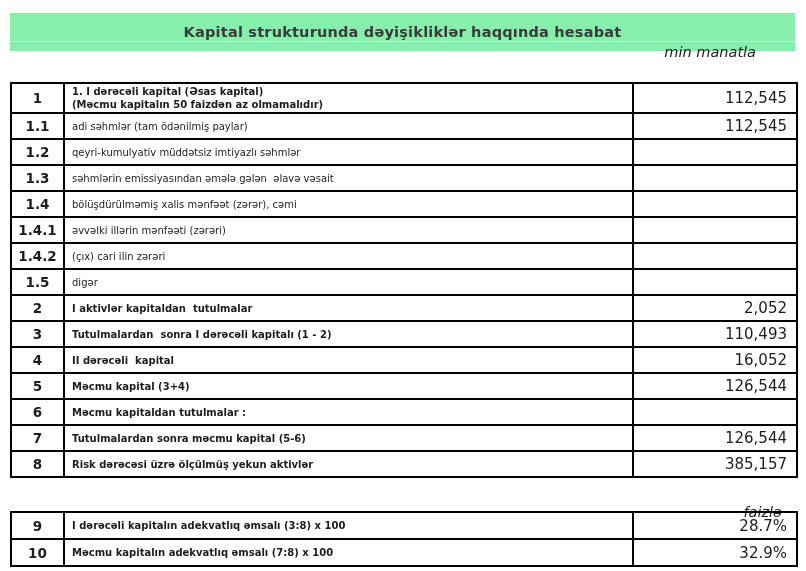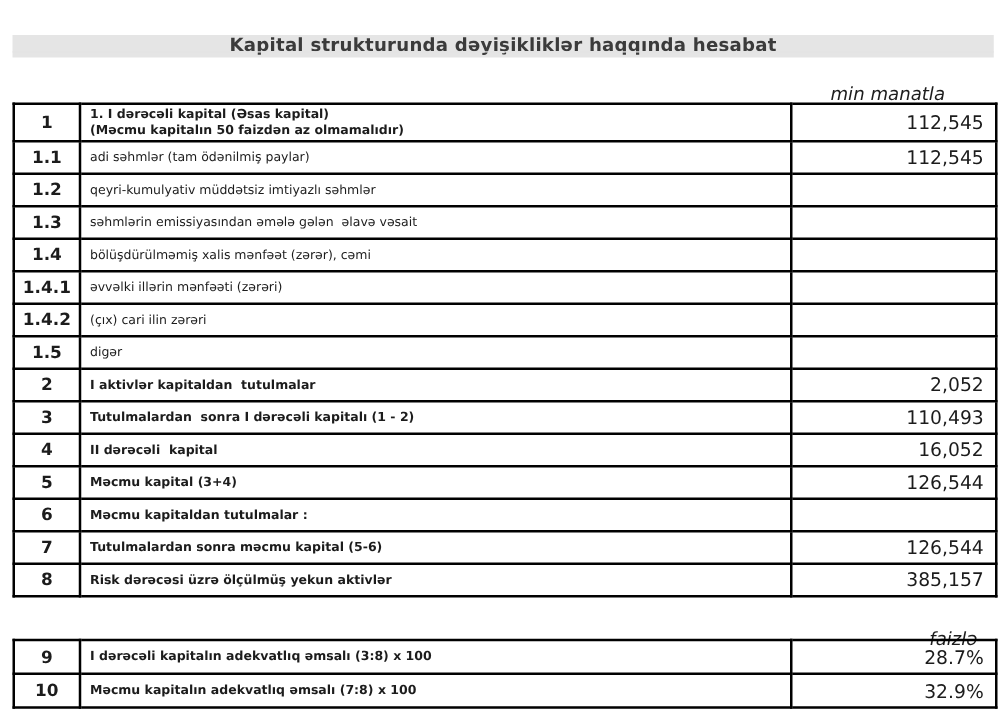--- a/index.html
+++ b/index.html
@@ -7,23 +7,23 @@
     position: relative;
     width: 806px;
     height: 571px;
     background: #ffffff;
     font-family: "DejaVu Sans", "Liberation Sans", sans-serif;
     color: #1c1c1c;
     overflow: hidden;
   }
   .title-bar {
     position: absolute;
-    left: 10px; top: 28px;
-    width: 785px; height: 18px;
-    background: #e5e5e5;
+    left: 10px; top: 13px;
+    width: 785px; height: 38px;
+    background: #86efac;
     display: flex; align-items: center; justify-content: center;
   }
   .title-bar .title-text {
     font-weight: 700;
     font-size: 14.5px;
     color: #3b3b3b;
     letter-spacing: 0.2px;
     white-space: nowrap;
   }
   .title-underline {
@@ -32,21 +32,21 @@
     width: 785px; height: 1px;
     background: #e4e4e4;
   }
   .unit-note {
     position: absolute;
     font-style: italic;
     font-size: 14.5px;
     color: #1c1c1c;
     white-space: nowrap;
   }
-  .unit-top    { top: 68px;  right: 50px; }
+  .unit-top    { top: 44px;  right: 50px; }
   .unit-bottom { top: 504px; right: 24px; }
 
   table.report-table {
     position: absolute;
     left: 10px;
     border-collapse: collapse;
     table-layout: fixed;
     width: 786px;
   }
   table.cap-table   { top: 82px; }

